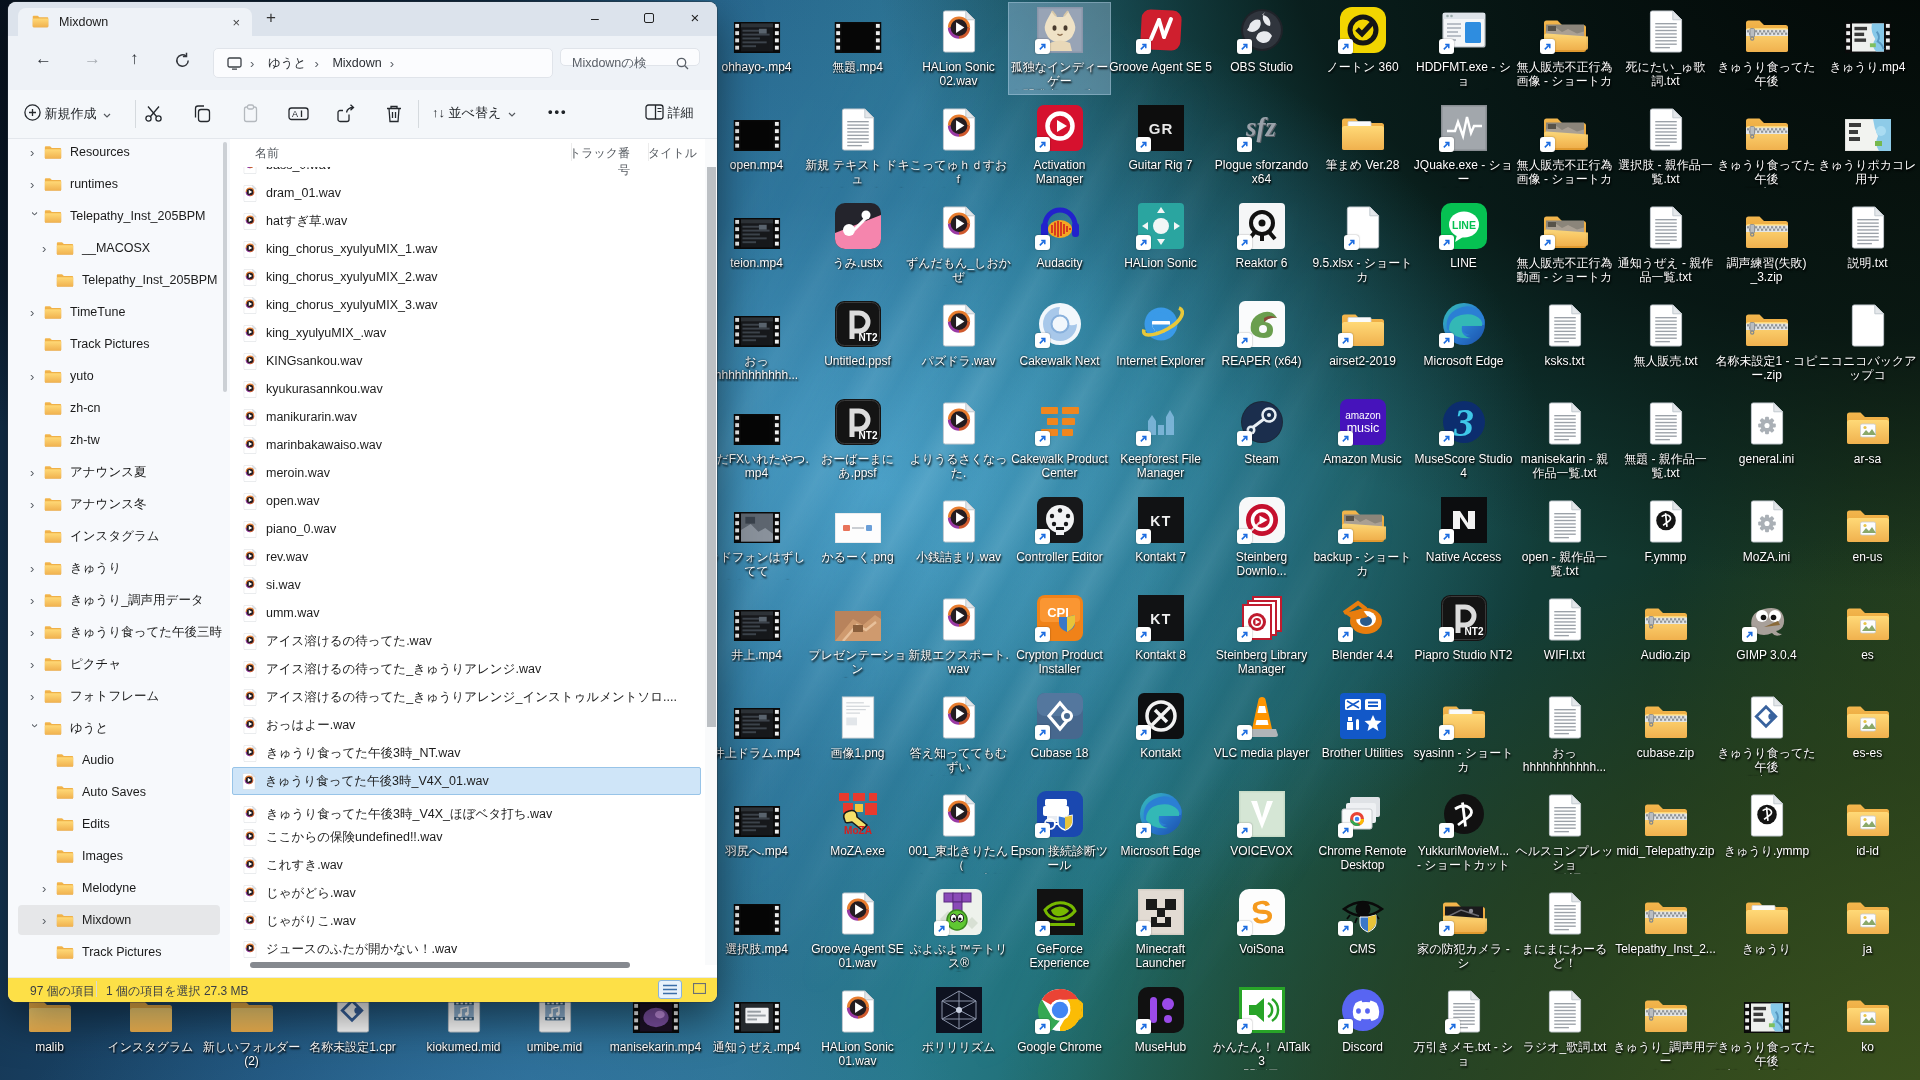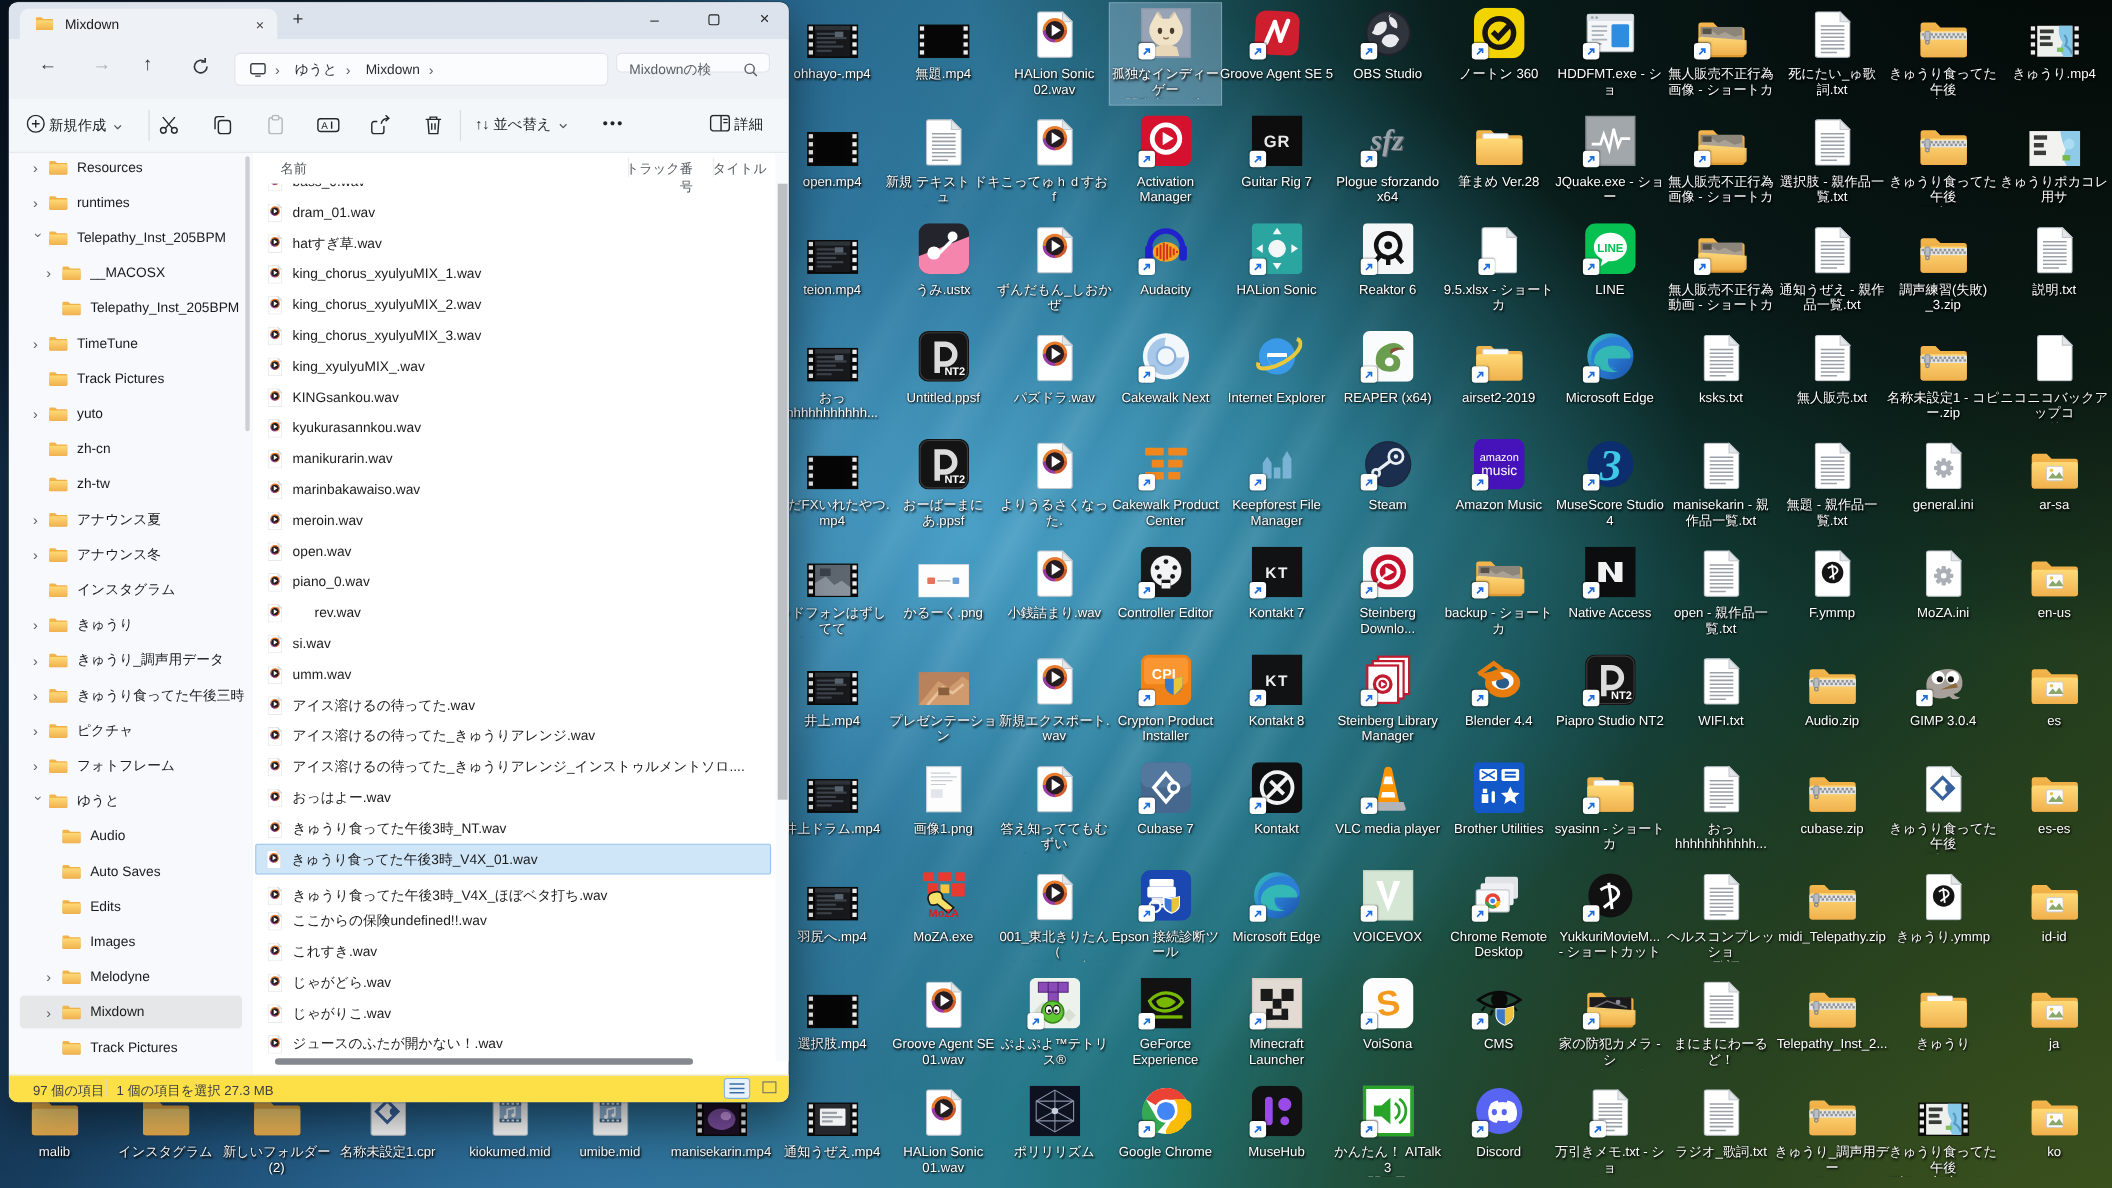--- a/index.html
+++ b/index.html
@@ -916,21 +916,21 @@
     </div><div class="lbl">Crypton Product Installer</div></div>
 <div class="cell" style="left:1009.0px;top:689px"><div class="ib">
       <svg width="46" height="46">
         <use href="#cubase"></use>
       </svg>
       <span class="sc" style="left:25.5px;bottom:-1px">
         <svg width="9" height="9" style="margin:3px 0 0 3px;display:block">
           <use href="#ar"></use>
         </svg>
       </span>
-    </div><div class="lbl">Cubase 7</div></div>
+    </div><div class="lbl">Cubase 18</div></div>
 <div class="cell" style="left:1009.0px;top:787px"><div class="ib">
       <svg width="46" height="46">
         <use href="#epson"></use>
       </svg>
       <span class="sc" style="left:25.5px;bottom:-1px">
         <svg width="9" height="9" style="margin:3px 0 0 3px;display:block">
           <use href="#ar"></use>
         </svg>
       </span>
     </div><div class="lbl">Epson 接続診断ツ<br>ール</div></div>
@@ -1759,21 +1759,21 @@
           <use href="#wav"></use>
         </svg>
         <span style="margin-left:9px">open.wav</span>
       </div>
 <div class="row" style="top:376px;">
         <svg width="14" height="17" style="margin-left:9px" viewBox="0 0 34 43">
           <use href="#wav"></use>
         </svg>
         <span style="margin-left:9px">piano_0.wav</span>
       </div>
-<div class="row" style="top:404px;gap:20px;">
+<div class="row" style="top:404px;">
         <svg width="14" height="17" style="margin-left:9px" viewBox="0 0 34 43">
           <use href="#wav"></use>
         </svg>
         <span style="margin-left:9px">rev.wav</span>
       </div>
 <div class="row" style="top:432px;">
         <svg width="14" height="17" style="margin-left:9px" viewBox="0 0 34 43">
           <use href="#wav"></use>
         </svg>
         <span style="margin-left:9px">si.wav</span>

